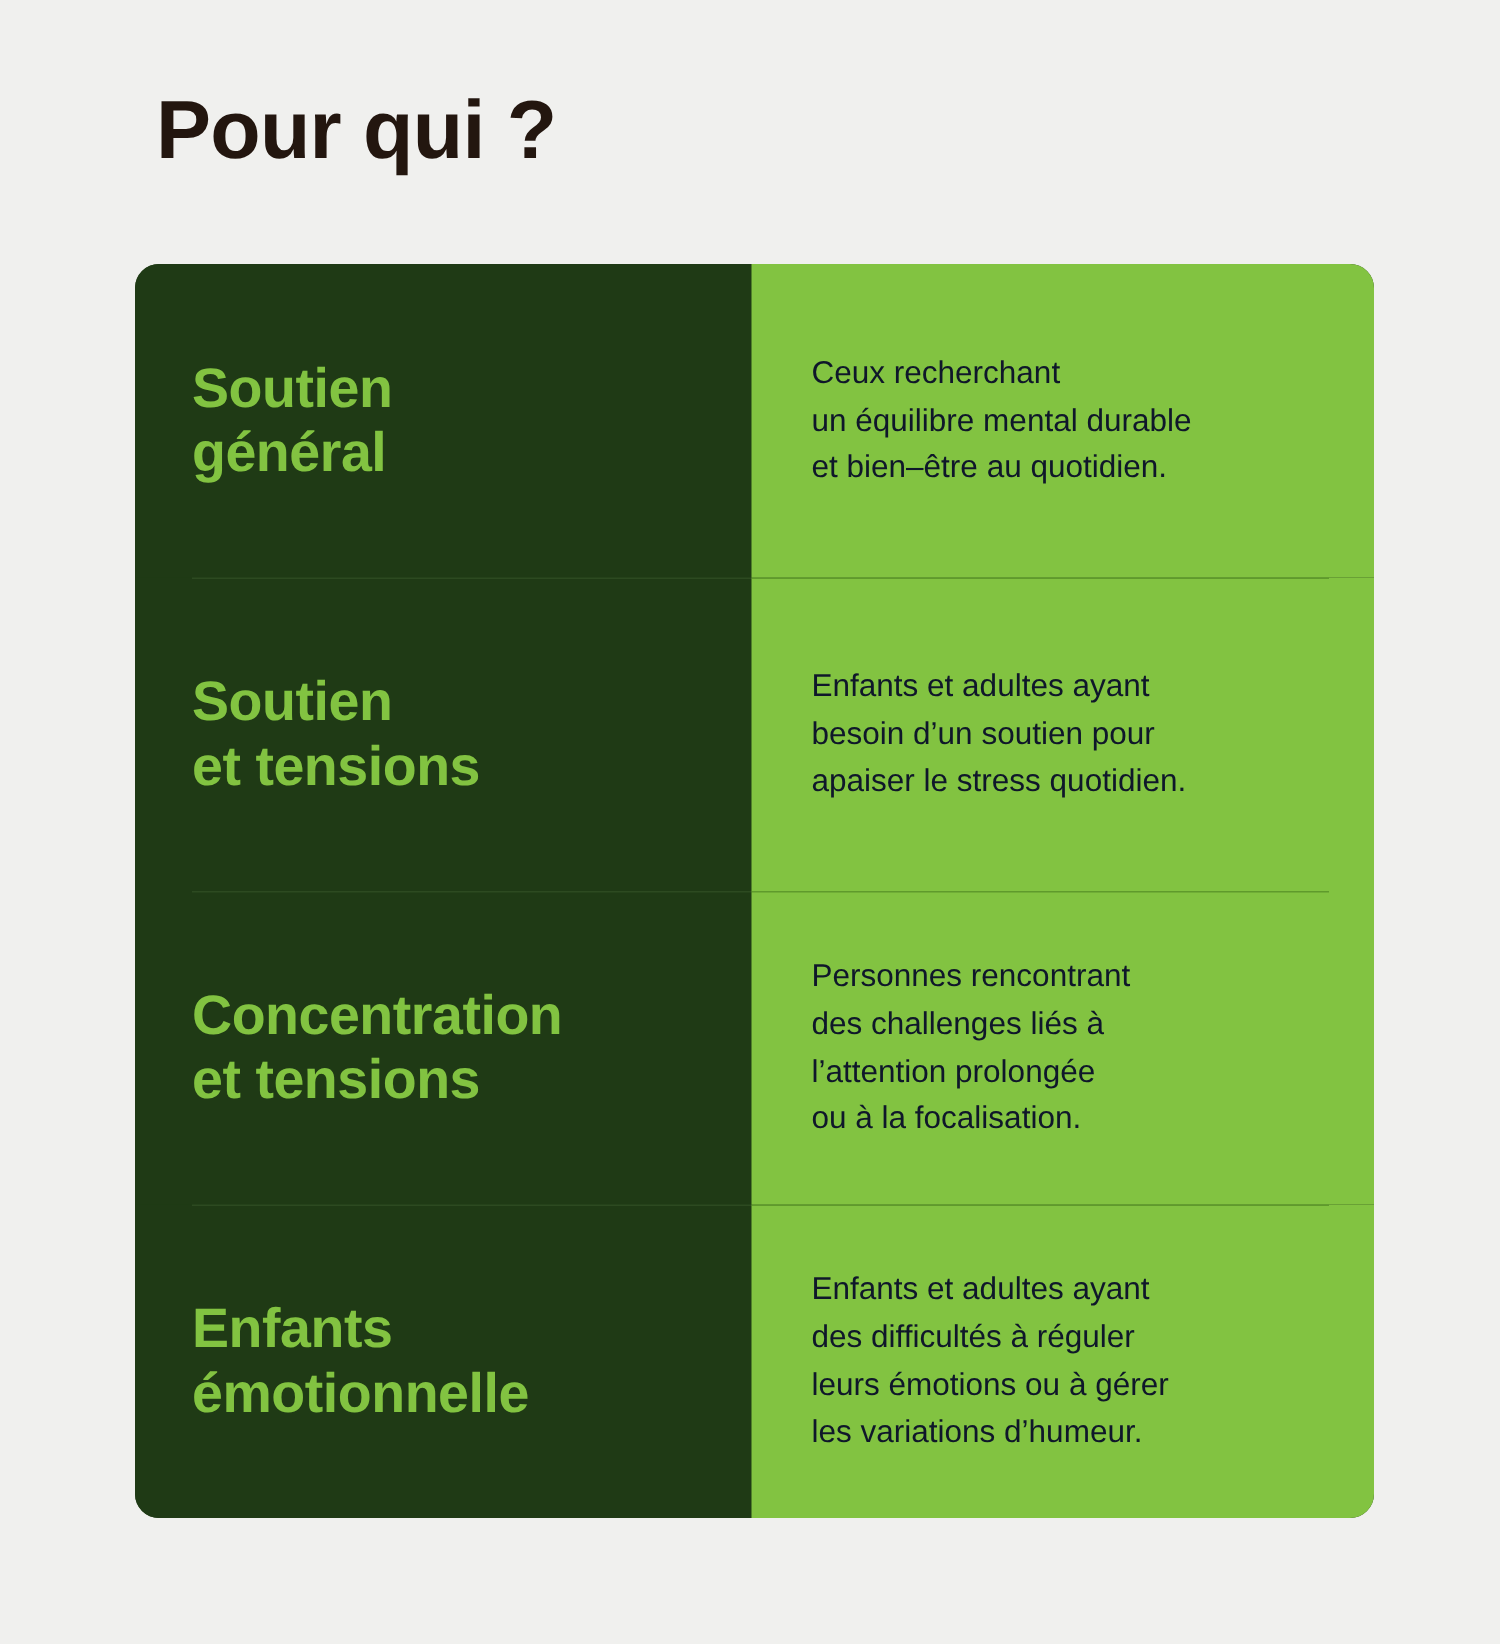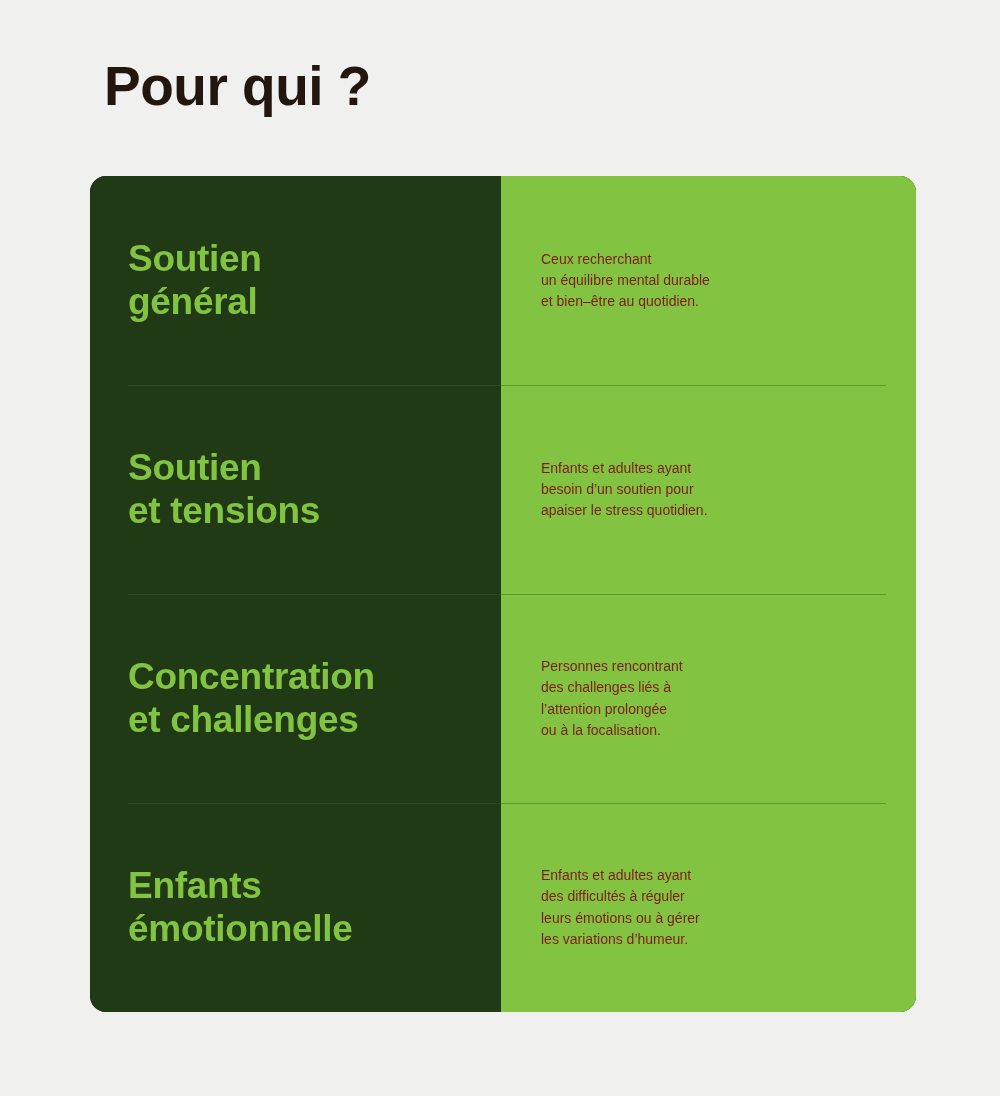--- a/index.html
+++ b/index.html
@@ -68,23 +68,23 @@
   }
   .row-title {
     font-size: 37px;
     line-height: 1.14;
     font-weight: bold;
     color: #82c341;
     letter-spacing: -0.3px;
     white-space: pre-line;
   }
   .row-desc {
-    font-size: 14px;
+    font-size: 21px;
     line-height: 1.52;
-    color: #7f1d1d;
+    color: #0f172a;
     white-space: pre-line;
   }
   
   .row + .row .cell-left::before {
     content: "";
     position: absolute;
     left: 38px;
     top: 0;
     width: 373px;
     height: 1px;
@@ -130,21 +130,21 @@
       <div class="cell-right">
         <div class="row-desc">Enfants et adultes ayant
 besoin d’un soutien pour
 apaiser le stress quotidien.</div>
       </div>
     </div>
 
     <div class="row row-3">
       <div class="cell-left">
         <div class="row-title">Concentration
-et challenges</div>
+et tensions</div>
       </div>
       <div class="cell-right">
         <div class="row-desc">Personnes rencontrant
 des challenges liés à
 l’attention prolongée
 ou à la focalisation.</div>
       </div>
     </div>
 
     <div class="row row-4">

